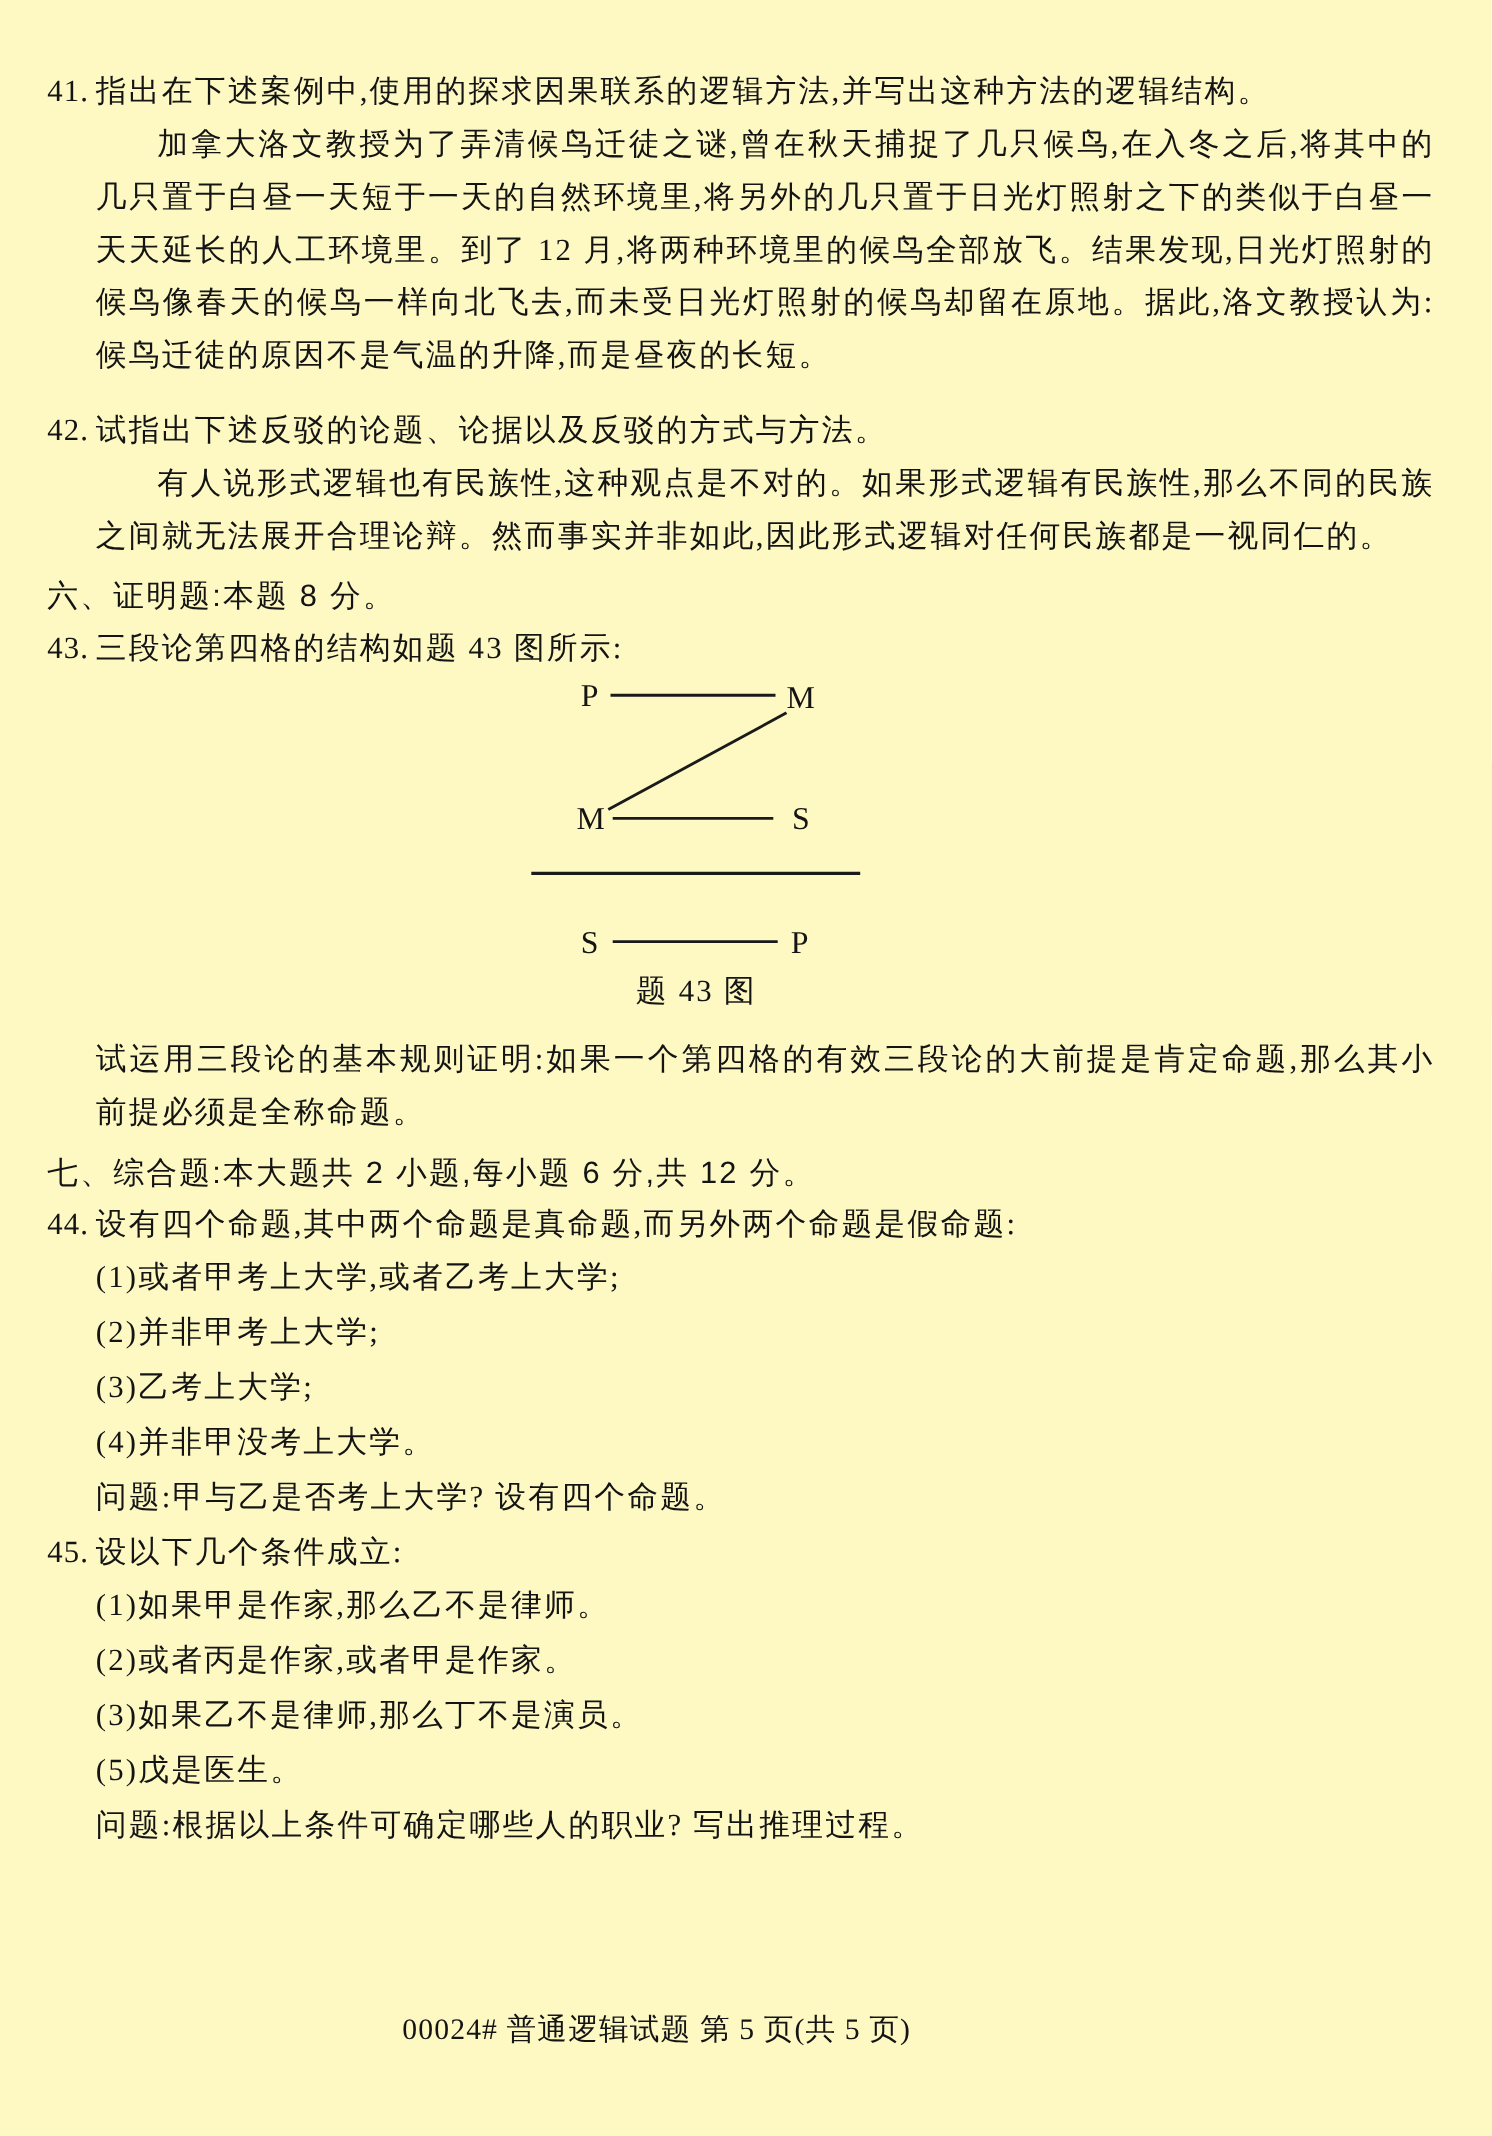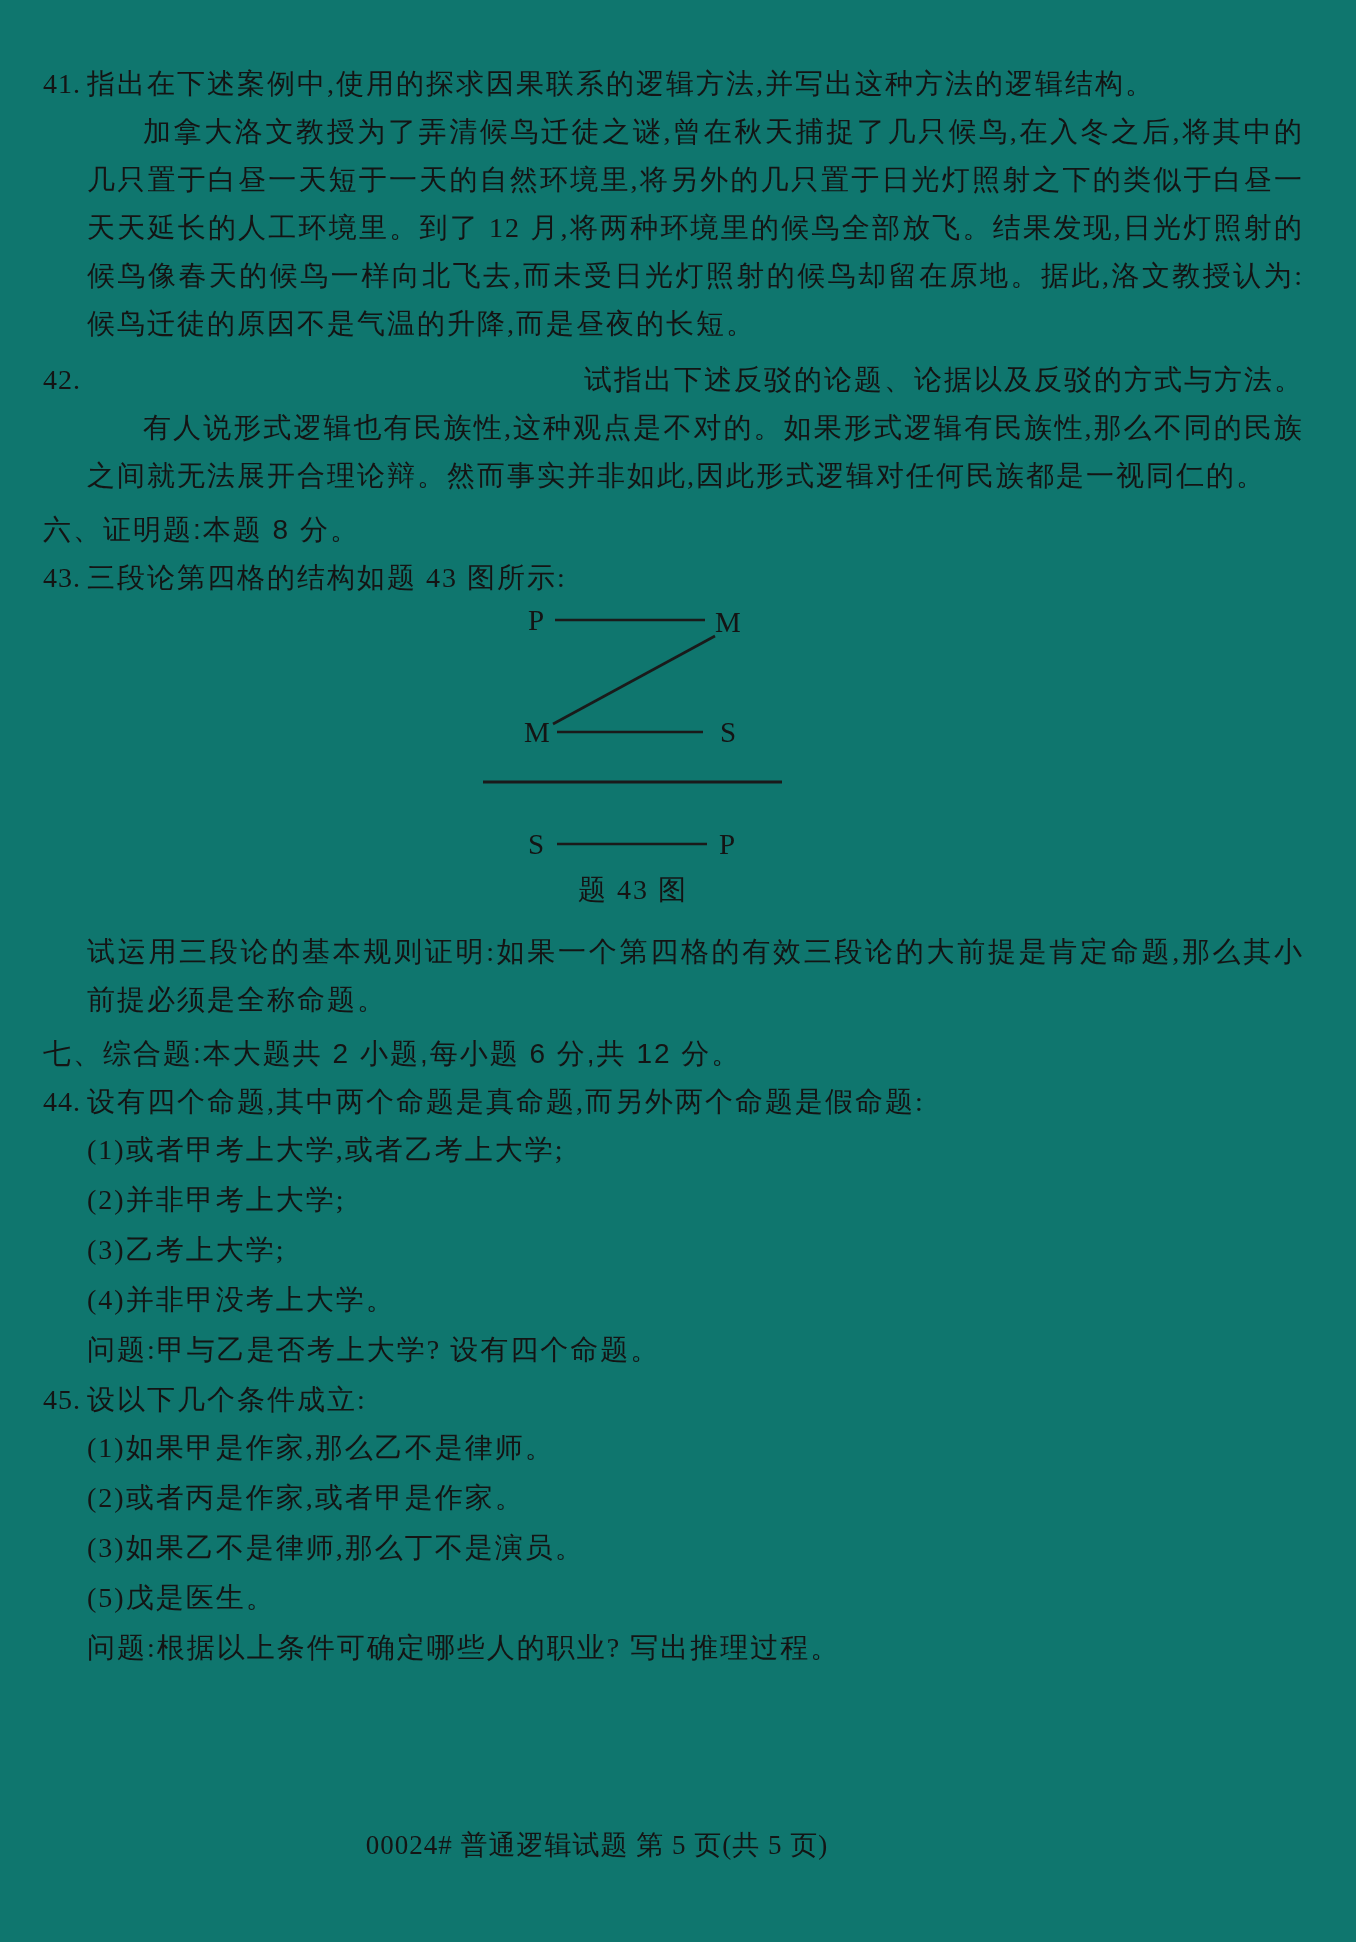--- a/index.html
+++ b/index.html
@@ -1,41 +1,41 @@
 <!DOCTYPE html>
 <html lang="zh"><head>
 <meta charset="utf-8">
 <style>
   * { box-sizing: border-box; margin: 0; padding: 0; }
   html, body { background: #ffffff; }
   .page {
     position: relative;
     width: 1356px;
     height: 1942px;
-    background: #0f766e;
+    background: #fef9c3;
     color: #141414;
     font-family: "Liberation Serif", "DejaVu Serif", serif;
     font-size: 28px;
     line-height: 48px;
     letter-spacing: 2px;
     padding: 60px 52px 0 43px;
     overflow: hidden;
   }
   .qline { position: relative; padding-left: 44px; }
   .qline .qnum { position: absolute; left: 0; top: 0; letter-spacing: 1px; }
   .case  { margin-left: 44px; text-indent: 56px; text-align: justify; }
   .flush { margin-left: 44px; text-align: justify; }
   .sec {
     font-family: "Liberation Sans", "DejaVu Sans", sans-serif;
     font-weight: normal;
     letter-spacing: 2px;
     margin-top: 6px;
   }
   .item, .qq { margin: 0 0 2px 44px; }
-  .q42gap { margin-top: 8px; text-align: right; }
+  .q42gap { margin-top: 20px; }
   .fig { margin-left: 417px; width: 346px; }
   .fig svg { display: block; }
   .figcap { text-align: center; line-height: 40px; margin-top: 6px; }
   .proof { margin-top: 18px; }
   .footer {
     position: absolute;
     top: 1828px;
     left: 597px;
     transform: translateX(-50%);
     font-size: 27px;

